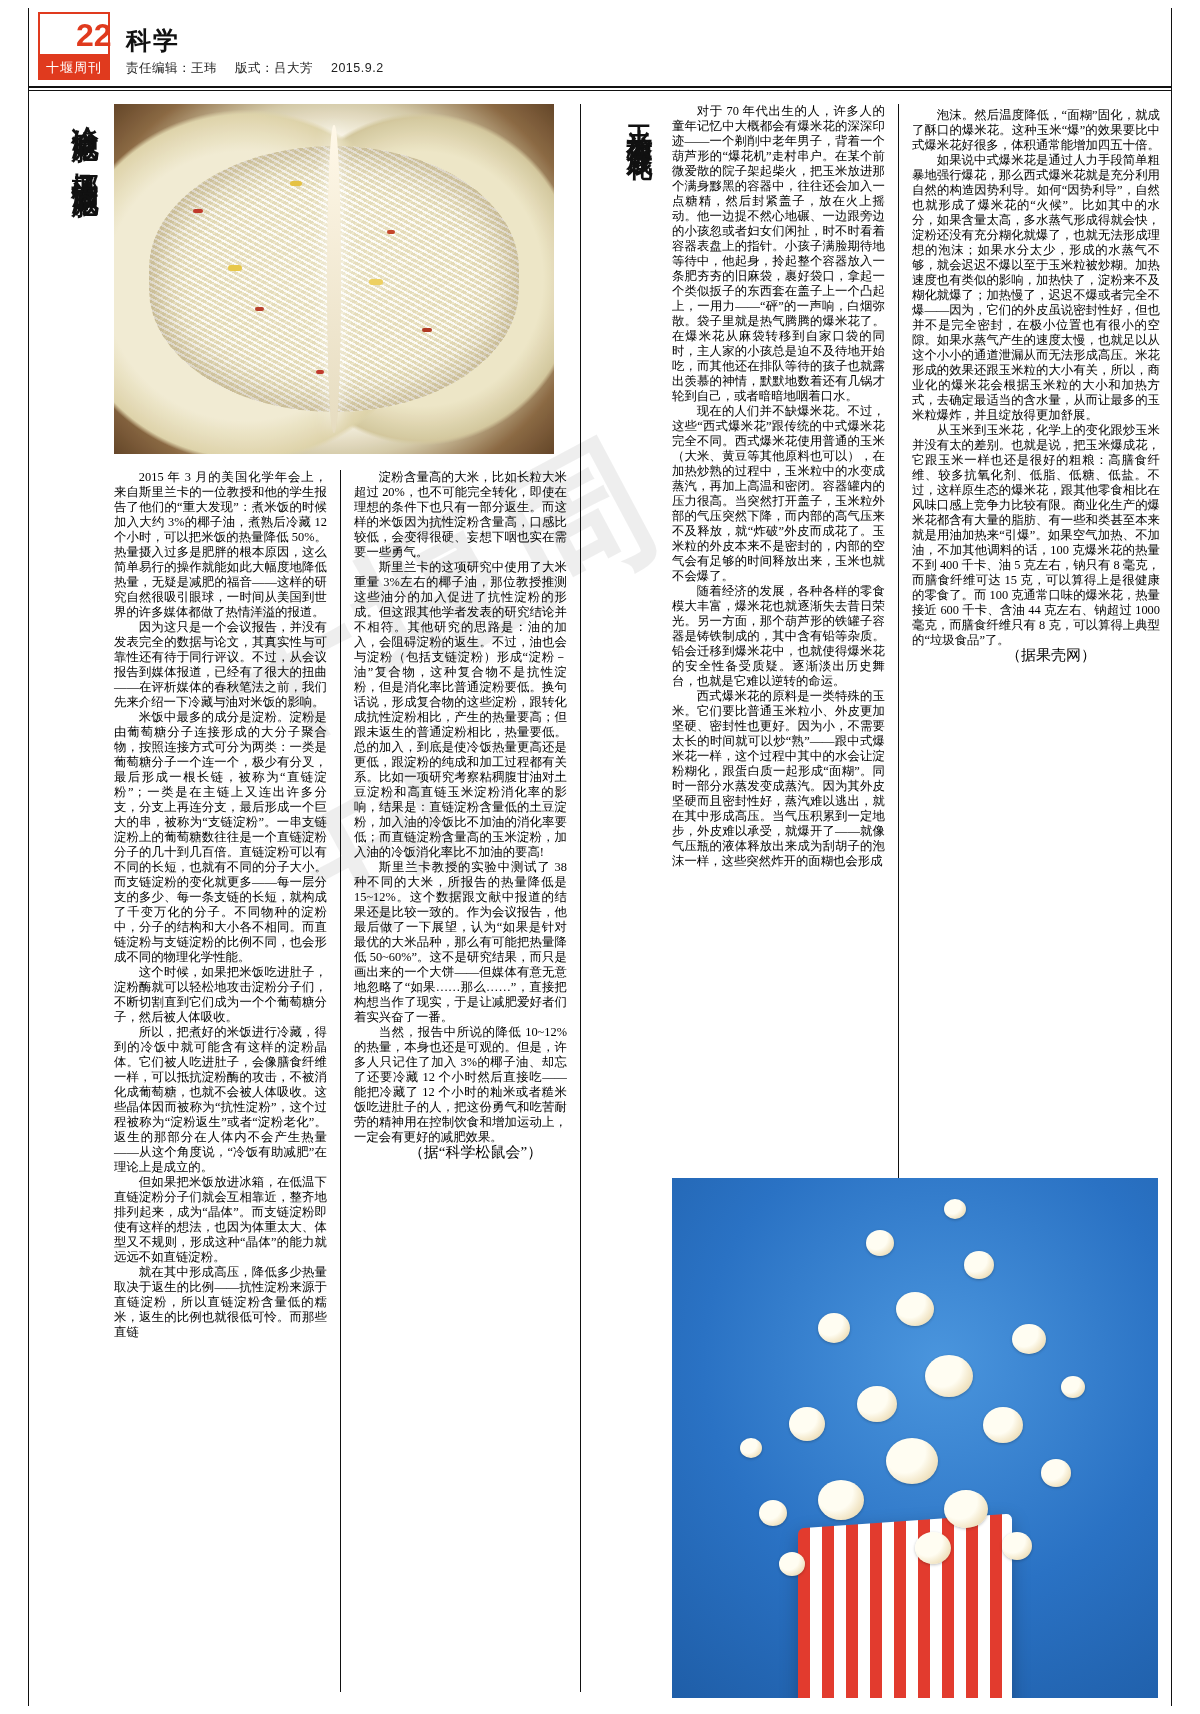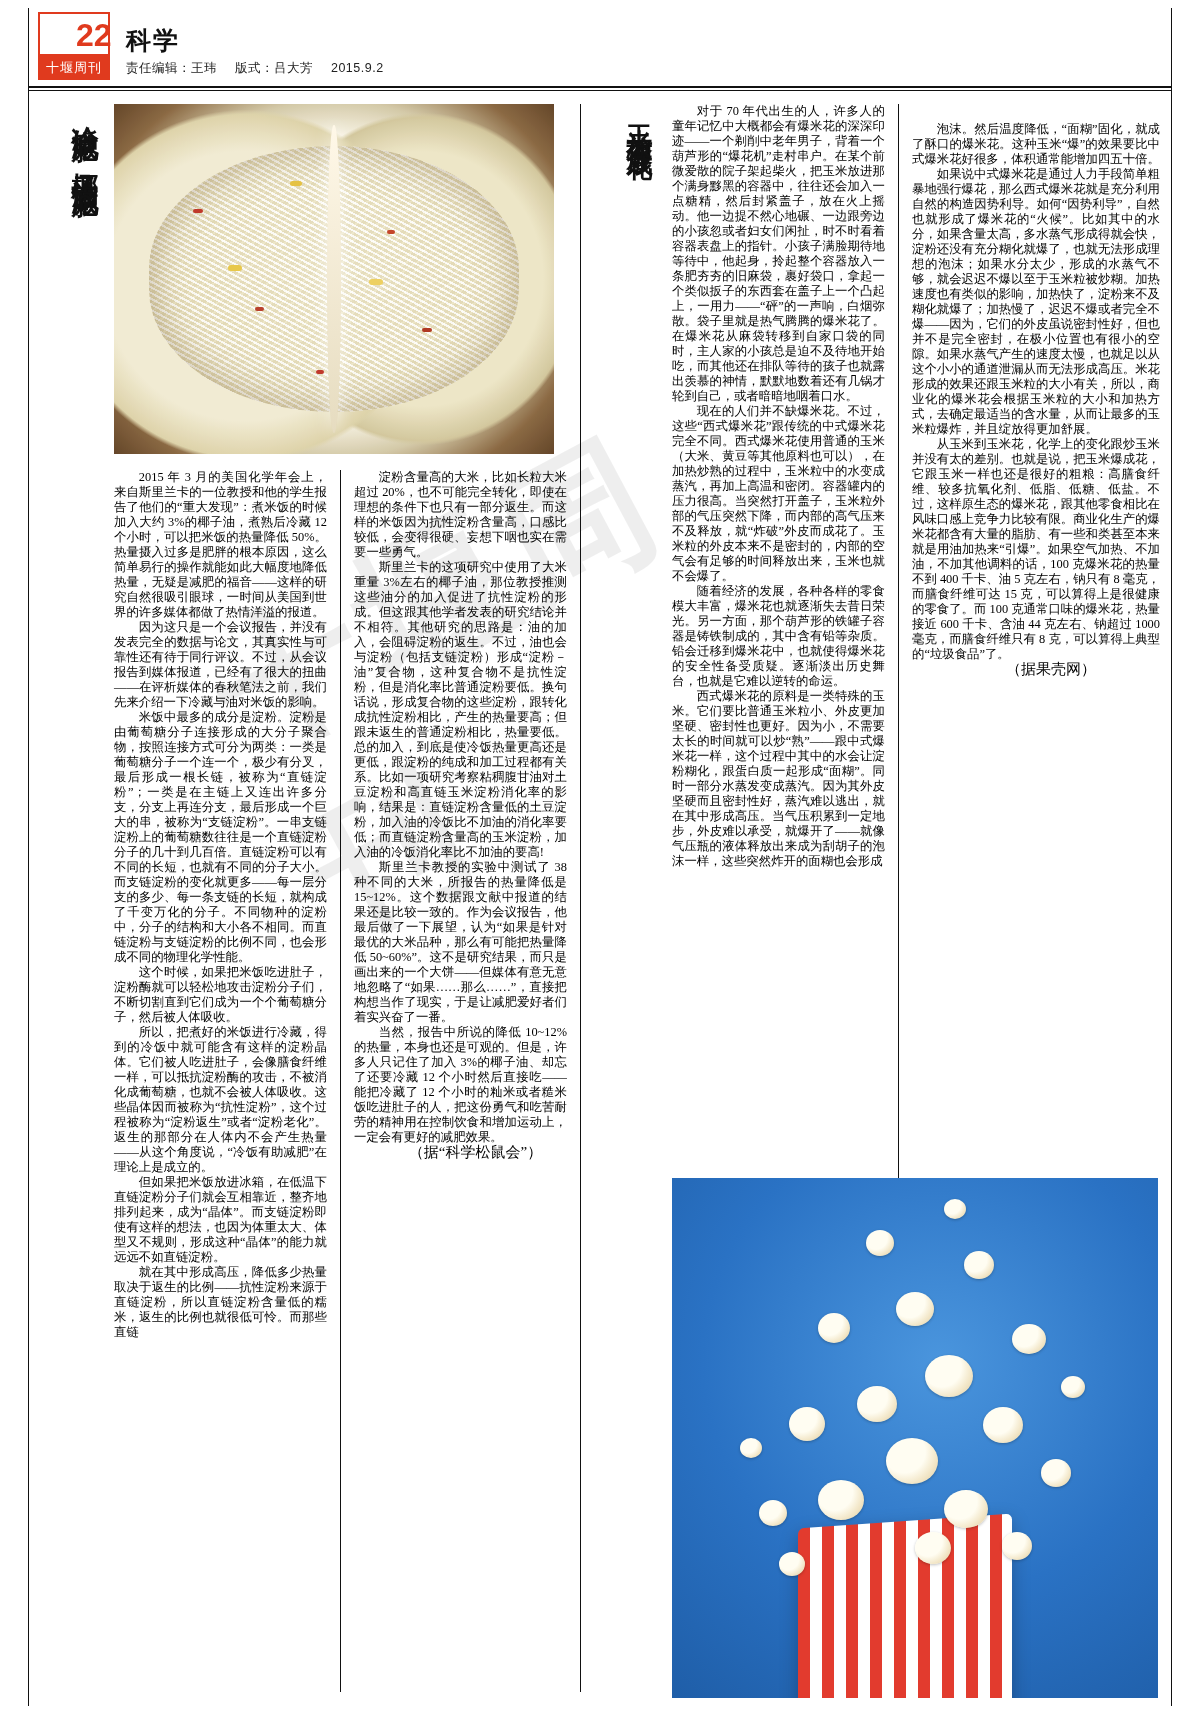--- a/index.html
+++ b/index.html
@@ -214,21 +214,21 @@
 
   <div class="headline-v2">玉米如何爆成花</div>
 
   <div class="col" id="R1" style="left:672px;top:104px;width:213px;height:1060px;">
       <p>对于 70 年代出生的人，许多人的童年记忆中大概都会有爆米花的深深印迹——一个剃削中老年男子，背着一个葫芦形的“爆花机”走村串户。在某个前微爱散的院子架起柴火，把玉米放进那个满身黟黑的容器中，往往还会加入一点糖精，然后封紧盖子，放在火上摇动。他一边提不然心地碾、一边跟旁边的小孩忽或者妇女们闲扯，时不时看着容器表盘上的指针。小孩子满脸期待地等待中，他起身，拎起整个容器放入一条肥夯夯的旧麻袋，裹好袋口，拿起一个类似扳子的东西套在盖子上一个凸起上，一用力——“砰”的一声响，白烟弥散。袋子里就是热气腾腾的爆米花了。在爆米花从麻袋转移到自家口袋的同时，主人家的小孩总是迫不及待地开始吃，而其他还在排队等待的孩子也就露出羡慕的神情，默默地数着还有几锅才轮到自己，或者暗暗地咽着口水。</p>
       <p>现在的人们并不缺爆米花。不过，这些“西式爆米花”跟传统的中式爆米花完全不同。西式爆米花使用普通的玉米（大米、黄豆等其他原料也可以），在加热炒熟的过程中，玉米粒中的水变成蒸汽，再加上高温和密闭。容器罐内的压力很高。当突然打开盖子，玉米粒外部的气压突然下降，而内部的高气压来不及释放，就“炸破”外皮而成花了。玉米粒的外皮本来不是密封的，内部的空气会有足够的时间释放出来，玉米也就不会爆了。</p>
       <p>随着经济的发展，各种各样的零食模大丰富，爆米花也就逐渐失去昔日荣光。另一方面，那个葫芦形的铁罐子容器是铸铁制成的，其中含有铅等杂质。铅会迁移到爆米花中，也就使得爆米花的安全性备受质疑。逐渐淡出历史舞台，也就是它难以逆转的命运。</p>
       <p>西式爆米花的原料是一类特殊的玉米。它们要比普通玉米粒小、外皮更加坚硬、密封性也更好。因为小，不需要太长的时间就可以炒“熟”——跟中式爆米花一样，这个过程中其中的水会让淀粉糊化，跟蛋白质一起形成“面糊”。同时一部分水蒸发变成蒸汽。因为其外皮坚硬而且密封性好，蒸汽难以逃出，就在其中形成高压。当气压积累到一定地步，外皮难以承受，就爆开了——就像气压瓶的液体释放出来成为刮胡子的泡沫一样，这些突然炸开的面糊也会形成</p>
     </div>
   <div class="vrule" style="left:898px;top:104px;height:1588px;"></div>
-  <div class="col" id="R2" style="left:912px;top:122px;width:248px;height:1588px;">
+  <div class="col" id="R2" style="left:912px;top:108px;width:248px;height:1588px;">
       <p>泡沫。然后温度降低，“面糊”固化，就成了酥口的爆米花。这种玉米“爆”的效果要比中式爆米花好很多，体积通常能增加四五十倍。</p>
       <p>如果说中式爆米花是通过人力手段简单粗暴地强行爆花，那么西式爆米花就是充分利用自然的构造因势利导。如何“因势利导”，自然也就形成了爆米花的“火候”。比如其中的水分，如果含量太高，多水蒸气形成得就会快，淀粉还没有充分糊化就爆了，也就无法形成理想的泡沫；如果水分太少，形成的水蒸气不够，就会迟迟不爆以至于玉米粒被炒糊。加热速度也有类似的影响，加热快了，淀粉来不及糊化就爆了；加热慢了，迟迟不爆或者完全不爆——因为，它们的外皮虽说密封性好，但也并不是完全密封，在极小位置也有很小的空隙。如果水蒸气产生的速度太慢，也就足以从这个小小的通道泄漏从而无法形成高压。米花形成的效果还跟玉米粒的大小有关，所以，商业化的爆米花会根据玉米粒的大小和加热方式，去确定最适当的含水量，从而让最多的玉米粒爆炸，并且绽放得更加舒展。</p>
       <p>从玉米到玉米花，化学上的变化跟炒玉米并没有太的差别。也就是说，把玉米爆成花，它跟玉米一样也还是很好的粗粮：高膳食纤维、较多抗氧化剂、低脂、低糖、低盐。不过，这样原生态的爆米花，跟其他零食相比在风味口感上竞争力比较有限。商业化生产的爆米花都含有大量的脂肪、有一些和类甚至本来就是用油加热来“引爆”。如果空气加热、不加油，不加其他调料的话，100 克爆米花的热量不到 400 千卡、油 5 克左右，钠只有 8 毫克，而膳食纤维可达 15 克，可以算得上是很健康的零食了。而 100 克通常口味的爆米花，热量接近 600 千卡、含油 44 克左右、钠超过 1000 毫克，而膳食纤维只有 8 克，可以算得上典型的“垃圾食品”了。</p>
       <p class="source">（据果壳网）</p>
     </div>
 
   <div class="photo2">
     <div class="bg"></div>
     <div class="bucket"></div>
     <div class="kernel" style="left:30%;top:58%;width:46px;height:40px;"></div>

